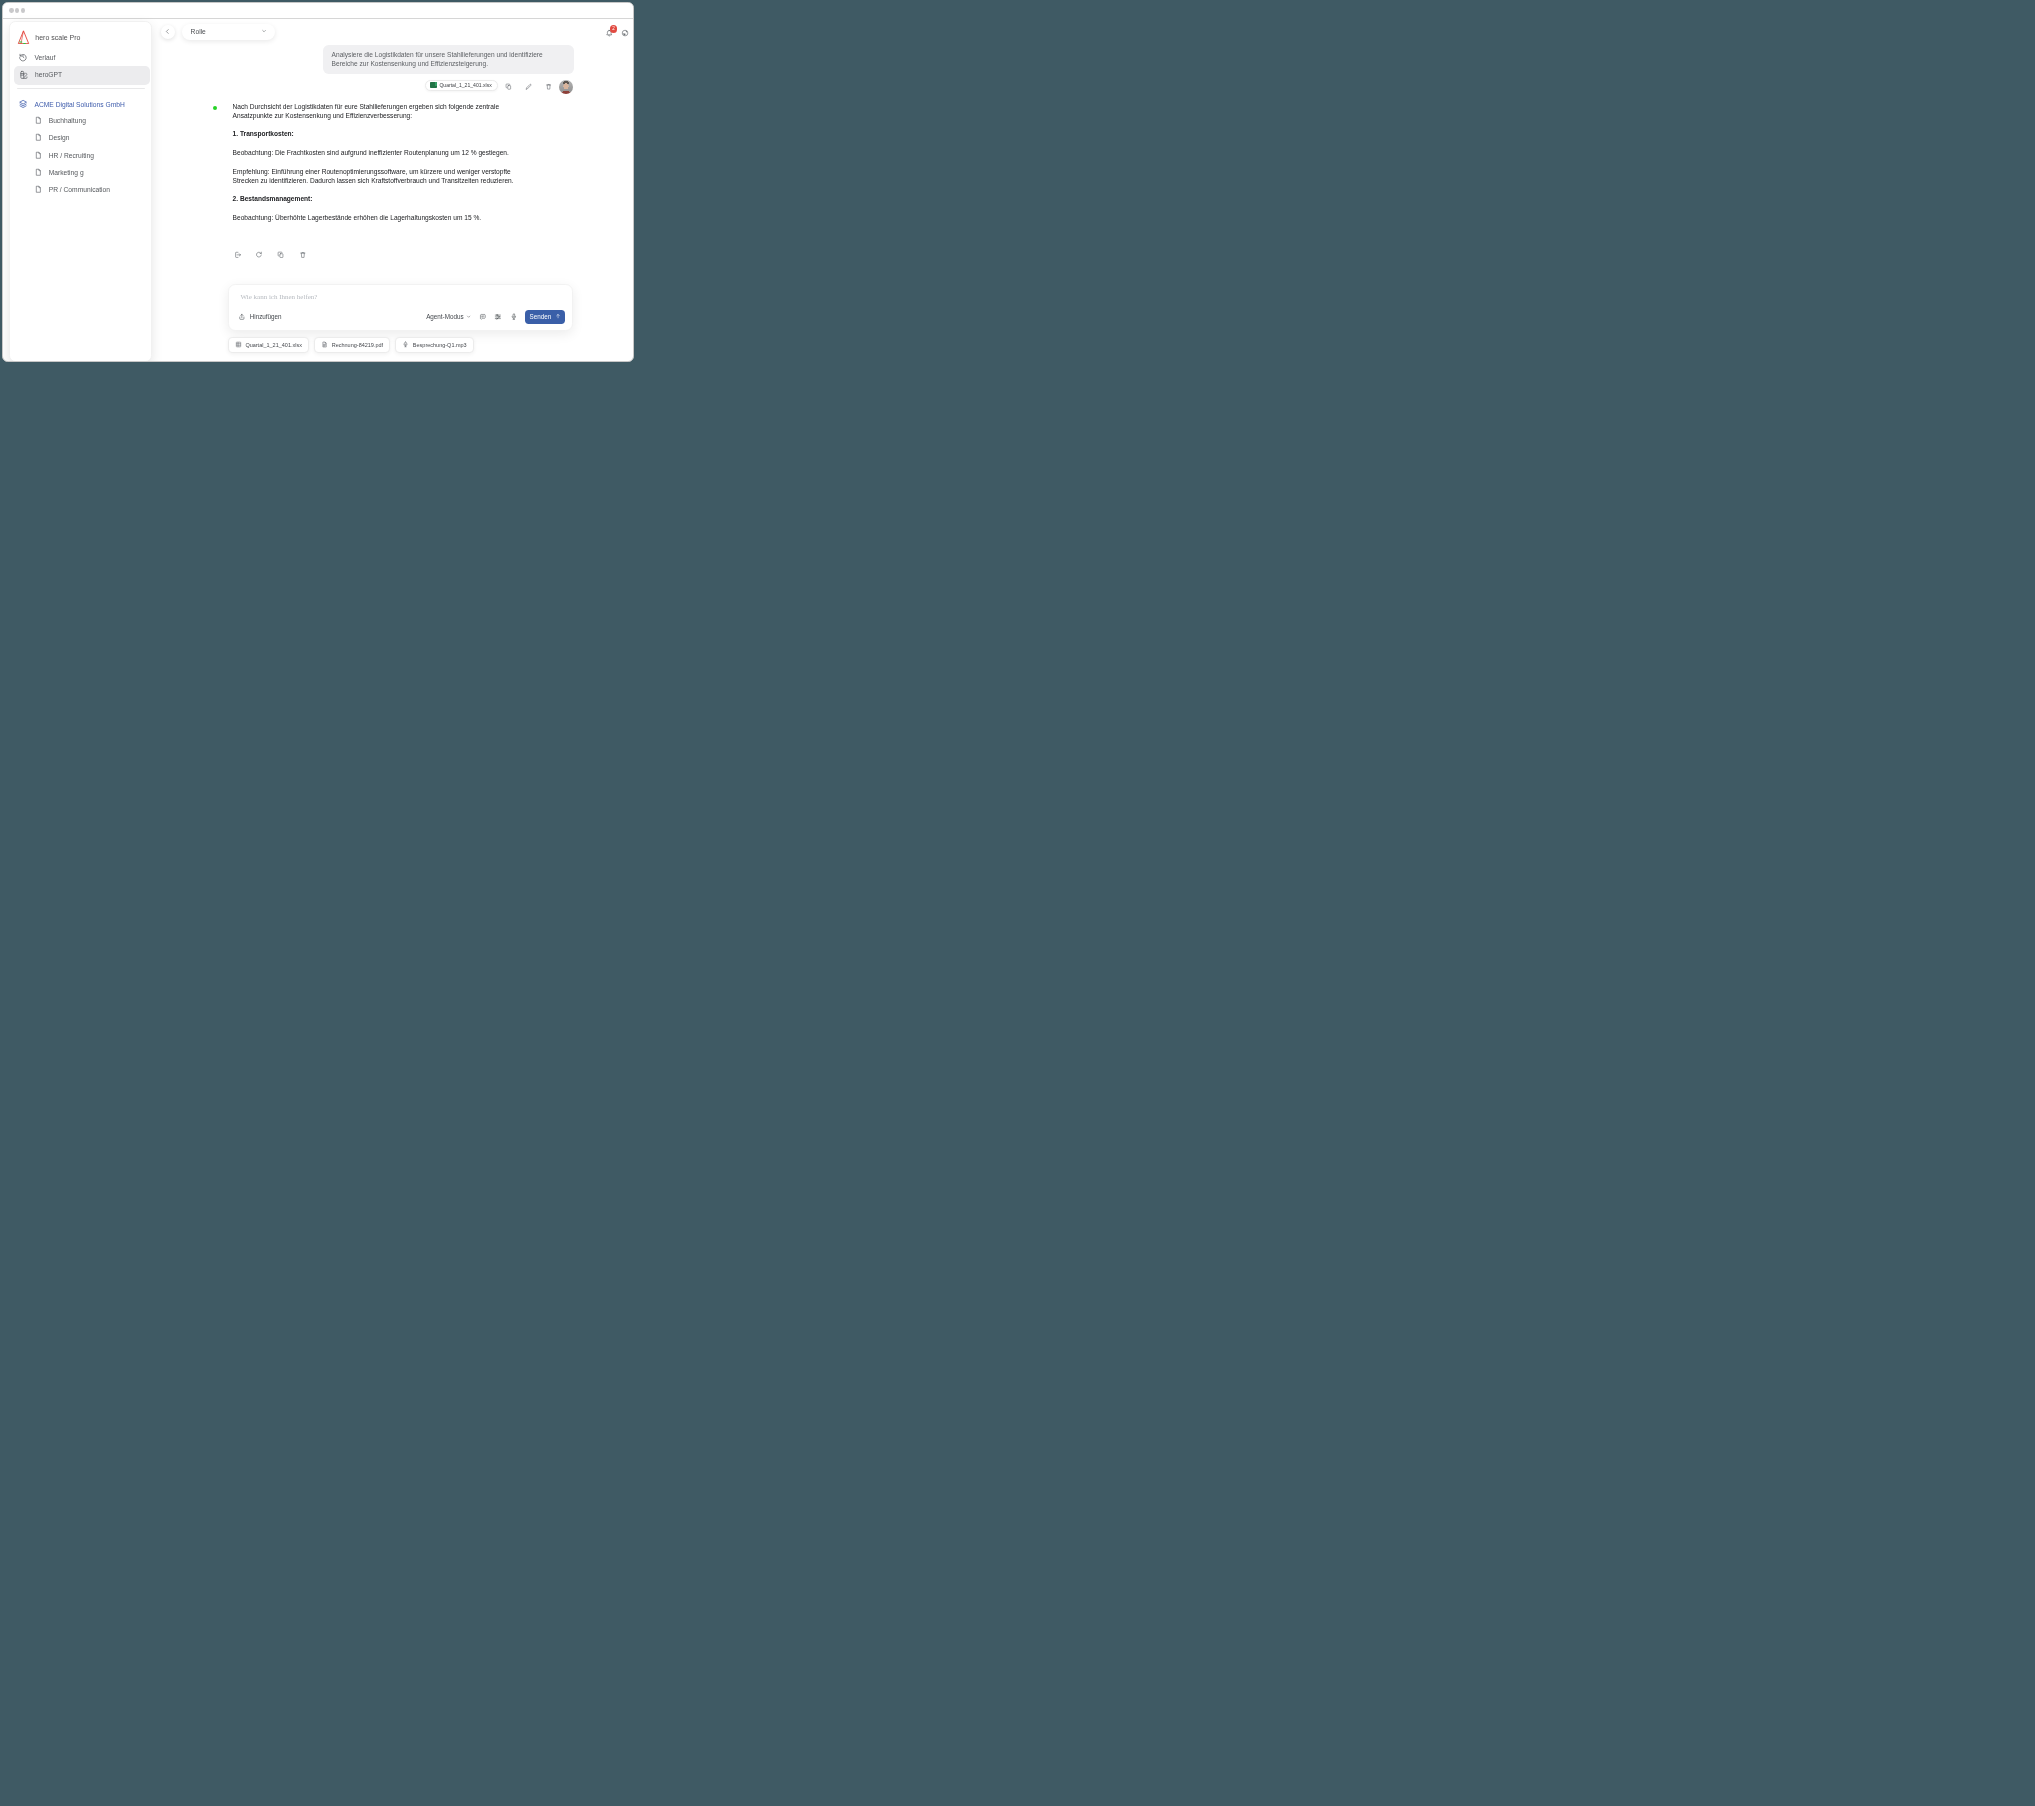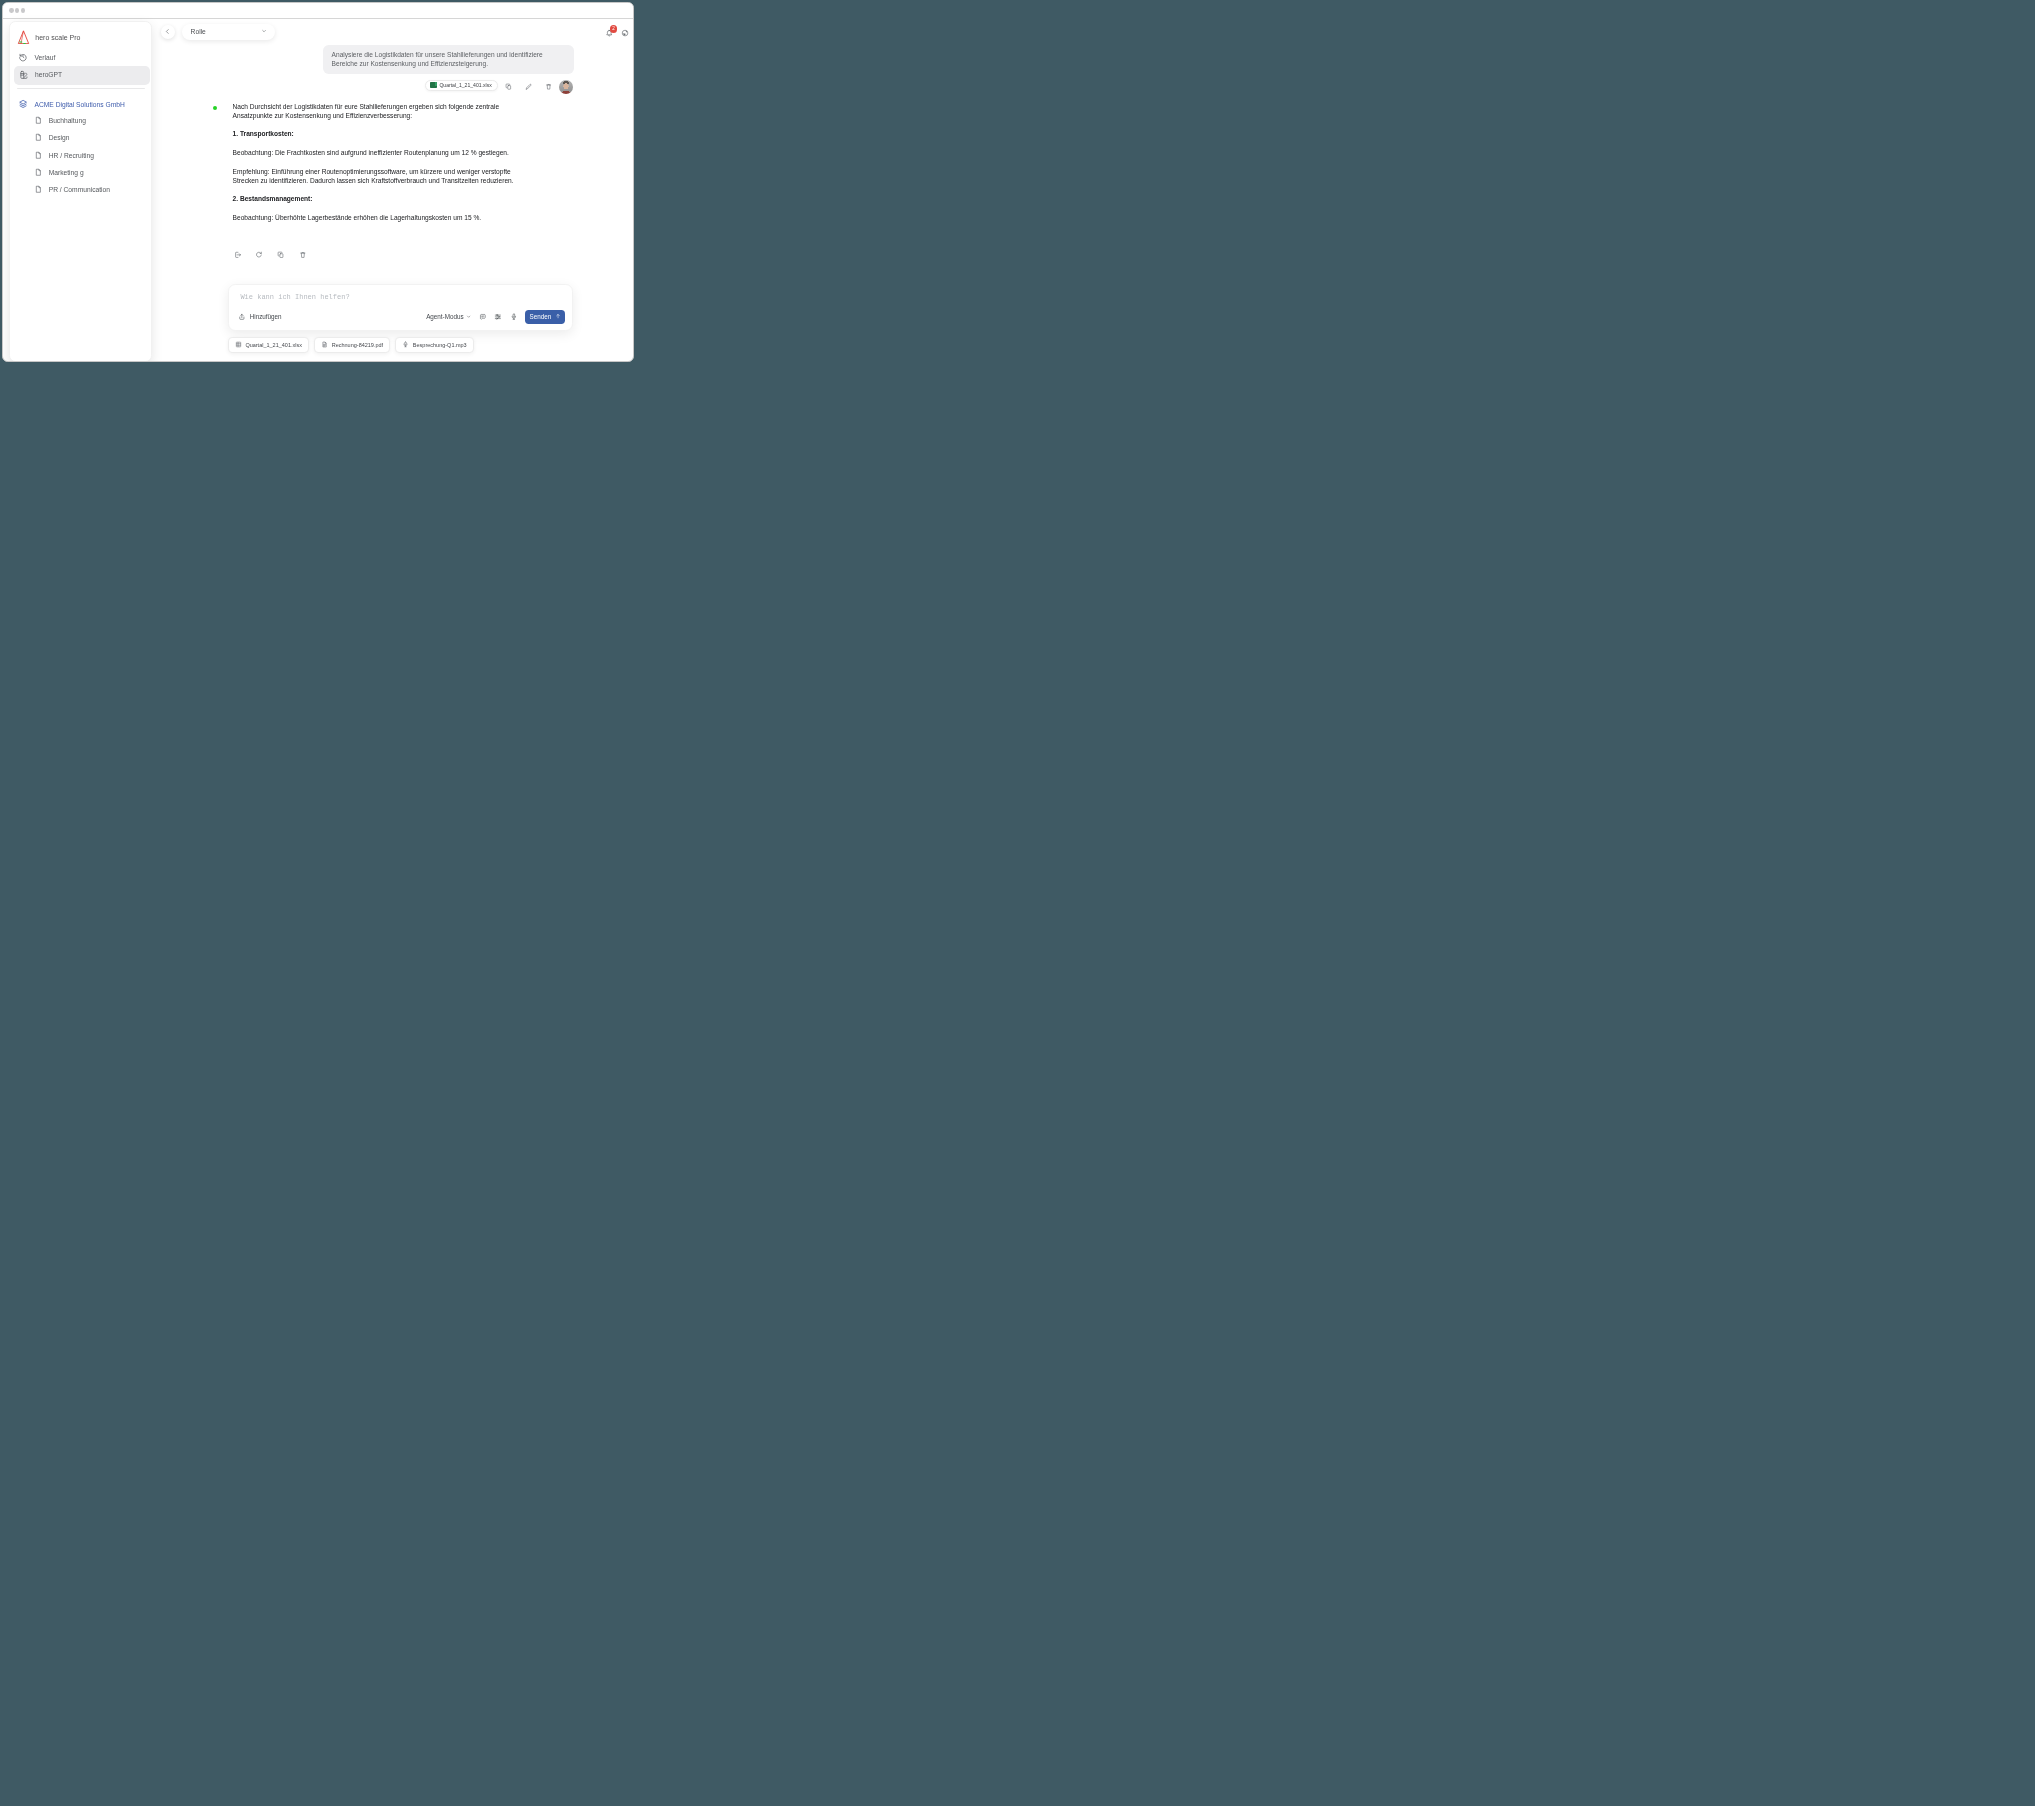--- a/index.html
+++ b/index.html
@@ -99,21 +99,21 @@
   .actions .act{cursor:pointer;display:flex;}
 
   
   .composer{
     position:absolute;left:225px;top:281px;width:345px;height:47px;border-radius:7.3px;
     background:#fff;border:0.4px solid #f2f2f2;box-shadow:0 3.3px 12.2px rgba(0,0,0,.08);
     box-sizing:border-box;
   }
   .composer textarea{
     position:absolute;left:9.8px;top:6.5px;width:318px;height:14px;border:0;outline:0;resize:none;
-    font-family:Liberation Mono, monospace;font-size:7px;color:#3c4044;background:transparent;
+    font-family:Liberation Serif, serif;font-size:7px;color:#3c4044;background:transparent;
   }
   .composer textarea::placeholder{color:#b7bbc0;}
   .c-bottom{
     position:absolute;left:9.8px;right:6.5px;bottom:5.3px;height:14.7px;
     display:flex;align-items:center;justify-content:space-between;
   }
   .c-left{display:flex;align-items:center;gap:3.7px;color:#43474c;font-size:6.3px;cursor:pointer;}
   .c-left .ic{color:#4a4e53;}
   .c-right{display:flex;align-items:center;gap:7.7px;}
   .mode{display:flex;align-items:center;gap:2.4px;font-size:6.3px;color:#43474c;cursor:pointer;}

